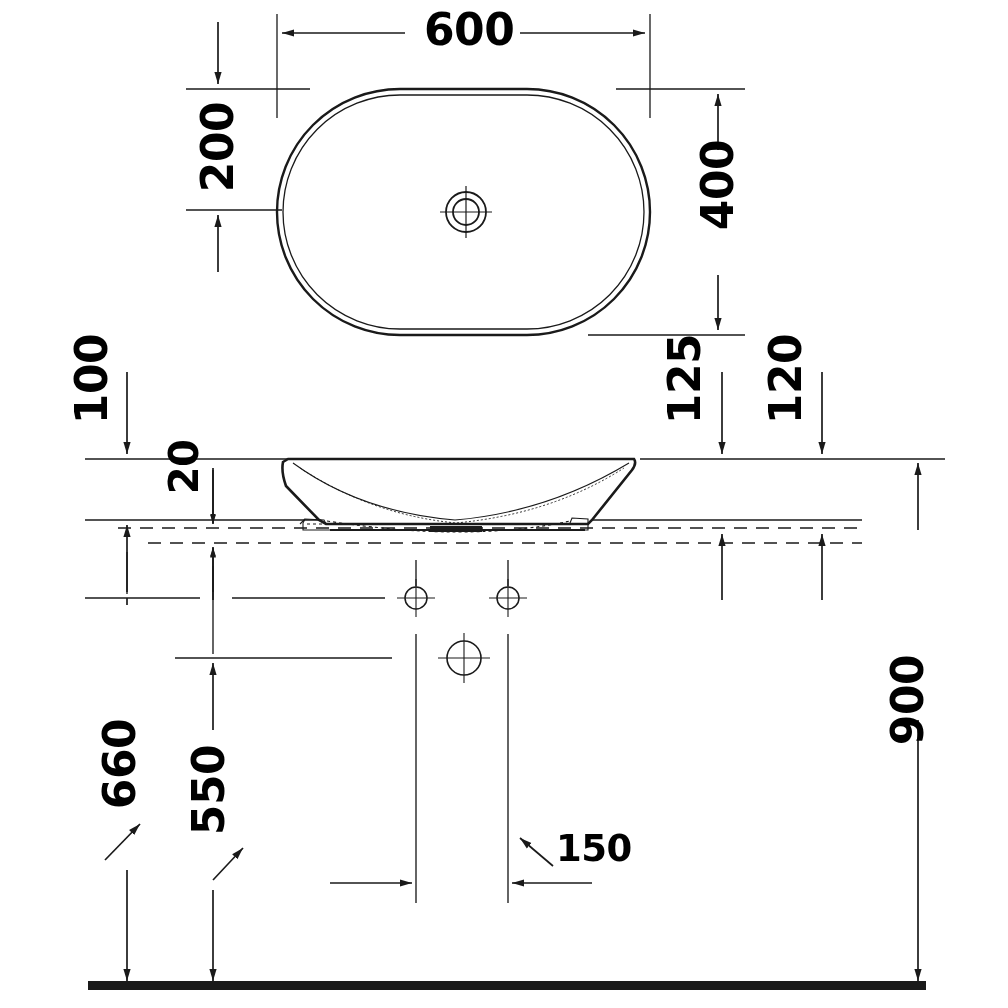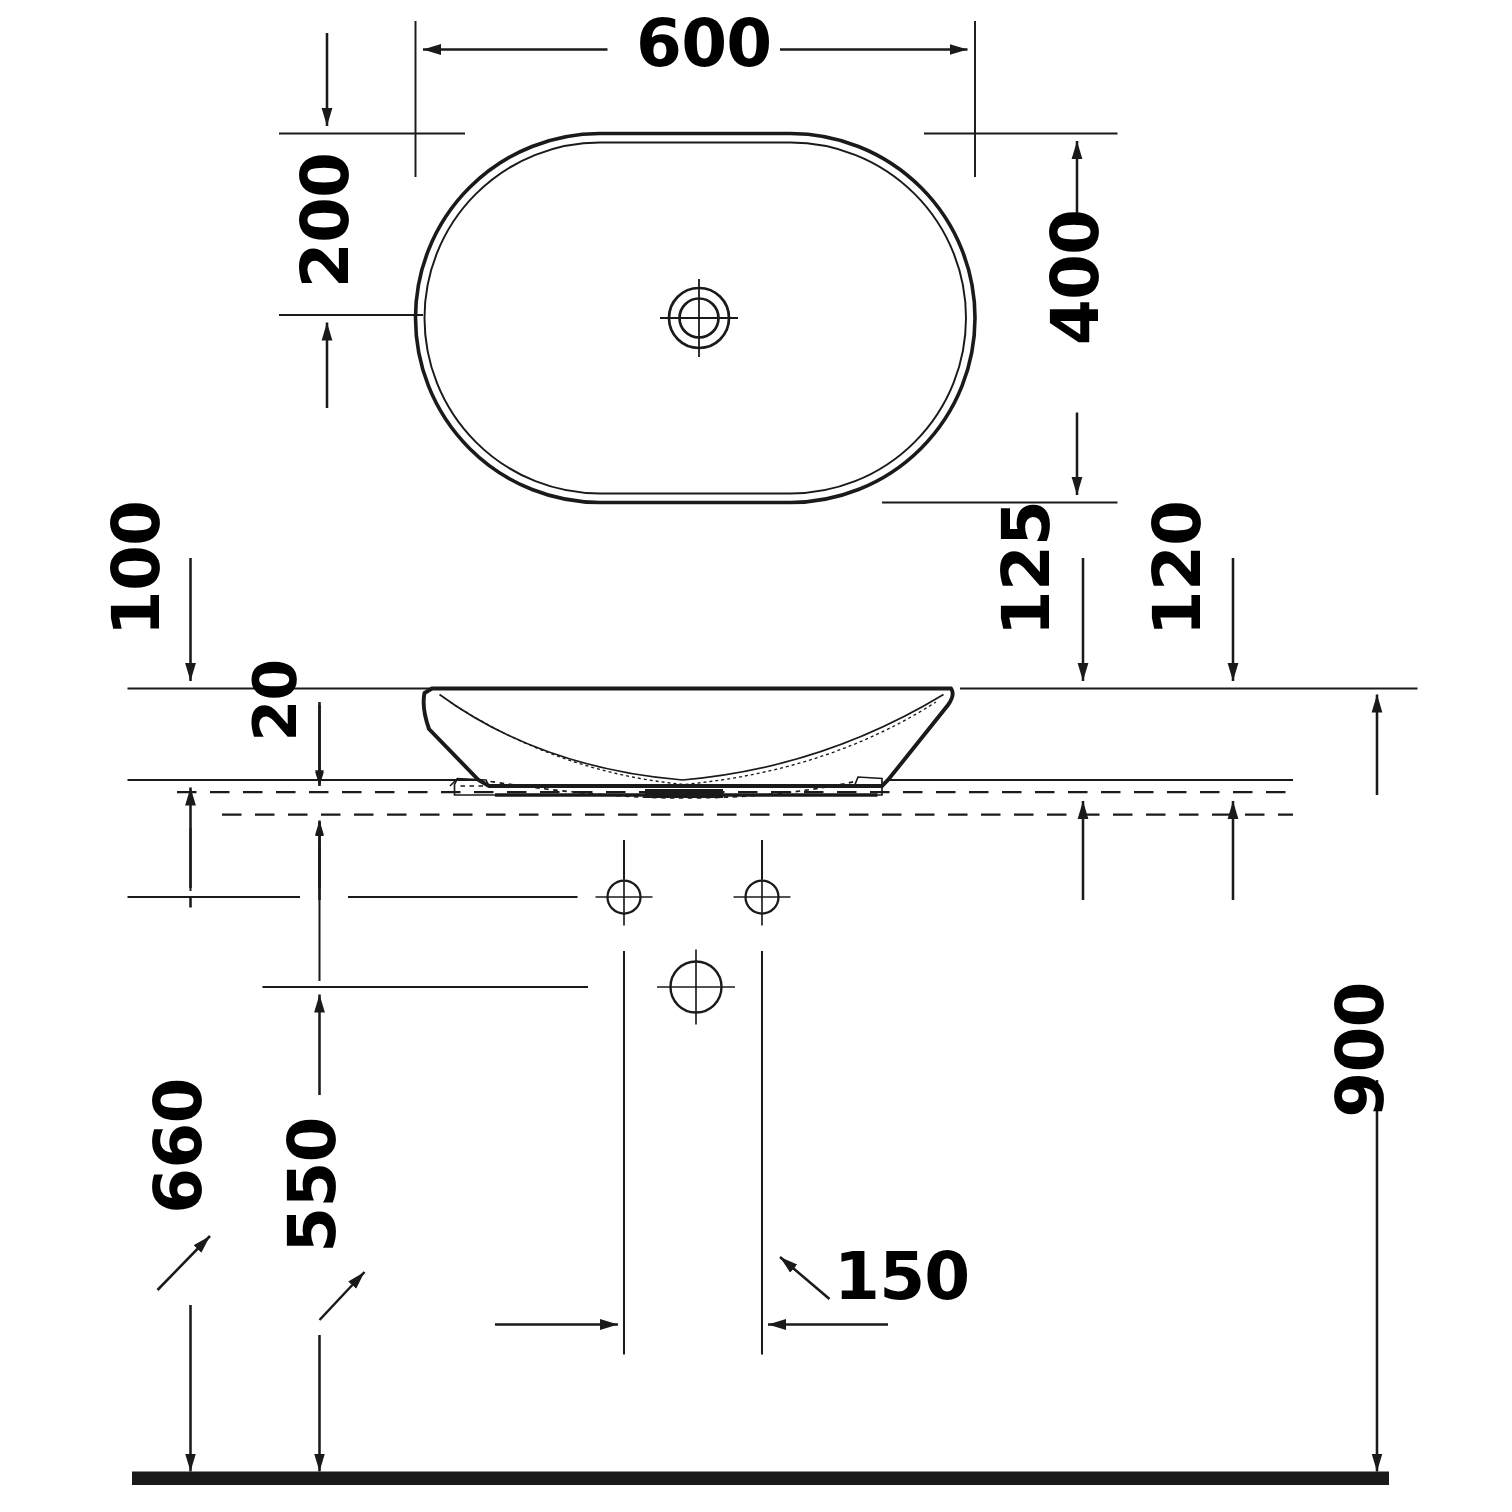--- a/index.html
+++ b/index.html
@@ -211,17 +211,17 @@
 <div class="dimlabel rot" style="left:148px;top:447px;width:72px;text-align:center;font-size:40px;">20</div>
 
 <div class="dimlabel rot" style="left:637px;top:357px;width:96px;text-align:center;font-size:44px;">125</div>
 
 <div class="dimlabel rot" style="left:738px;top:357px;width:96px;text-align:center;font-size:44px;">120</div>
 
 <div class="dimlabel rot" style="left:60px;top:742px;width:120px;text-align:center;font-size:44px;">660</div>
 
 <div class="dimlabel rot" style="left:149px;top:768px;width:120px;text-align:center;font-size:44px;">550</div>
 
-<div class="dimlabel" style="left:556px;top:830px;font-size:44px;text-align:center;">150</div>
+<div class="dimlabel" style="left:556px;top:830px;font-size:37px;text-align:center;">150</div>
 
 <div class="dimlabel rot" style="left:848px;top:678px;width:120px;text-align:center;font-size:44px;">900</div>
 
 </div>
 
 </body></html>

